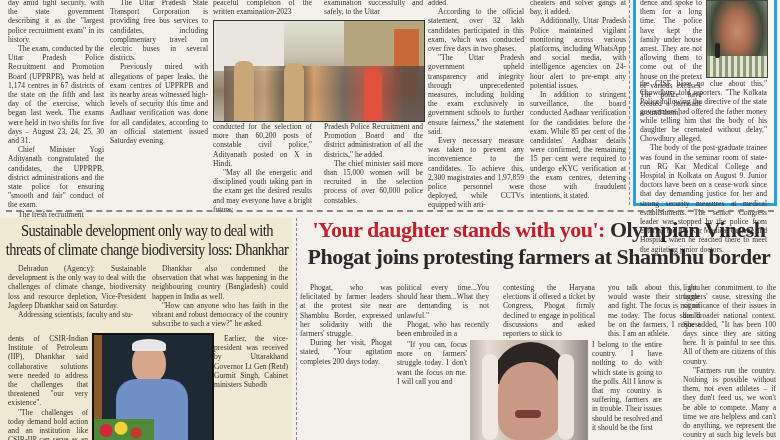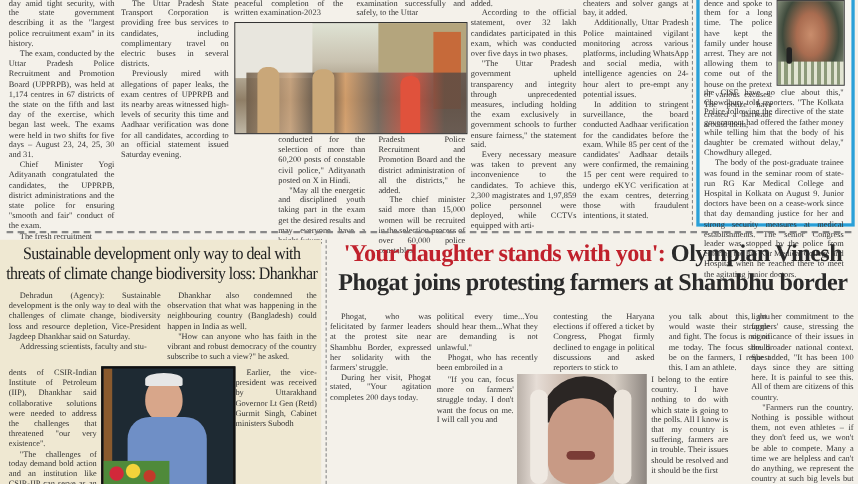--- a/index.html
+++ b/index.html
@@ -44,21 +44,21 @@
   <div class="abs" style="left:130px;top:0;width:80px;height:45px;background:#b4a57d;"></div>
   <div class="abs" style="left:180px;top:8px;width:25px;height:70px;background:#c66a3a;"></div>
   <div class="abs" style="left:10px;top:45px;width:200px;height:55px;background:linear-gradient(90deg,#6d5c49,#c8a27c 20%,#3e3a36 35%,#d9a06a 45%,#6f6258 60%,#cf4b3a 75%,#5b4c44 90%);opacity:0.85;"></div>
   <div class="abs" style="left:20px;top:40px;width:20px;height:60px;background:#c9a779;border-radius:8px 8px 0 0;"></div>
   <div class="abs" style="left:70px;top:42px;width:20px;height:58px;background:#caa878;border-radius:8px 8px 0 0;"></div>
   <div class="abs" style="left:150px;top:48px;width:18px;height:52px;background:#e0523c;border-radius:8px 8px 0 0;"></div>
 </div>
 
 <div class="col" style="left:213px;top:122px;width:210px;">
   <div style="display:flex;gap:12px;">
-    <div style="width:100px;margin-left:40px;">
+    <div style="width:100px;">
       <p class="ni">conducted for the selection of more than 60,200 posts of constable civil police," Adityanath posted on X in Hindi.</p>
       <p>"May all the energetic and disciplined youth taking part in the exam get the desired results and may everyone have a bright future;</p>
     </div>
     <div style="width:100px;">
       <p class="ni">Pradesh Police Recruitment and Promotion Board and the district administration of all the districts," he added.</p>
       <p>The chief minister said more than 15,000 women will be recruited in the selection process of over 60,000 police constables.</p>
     </div>
   </div>
 </div>
 

